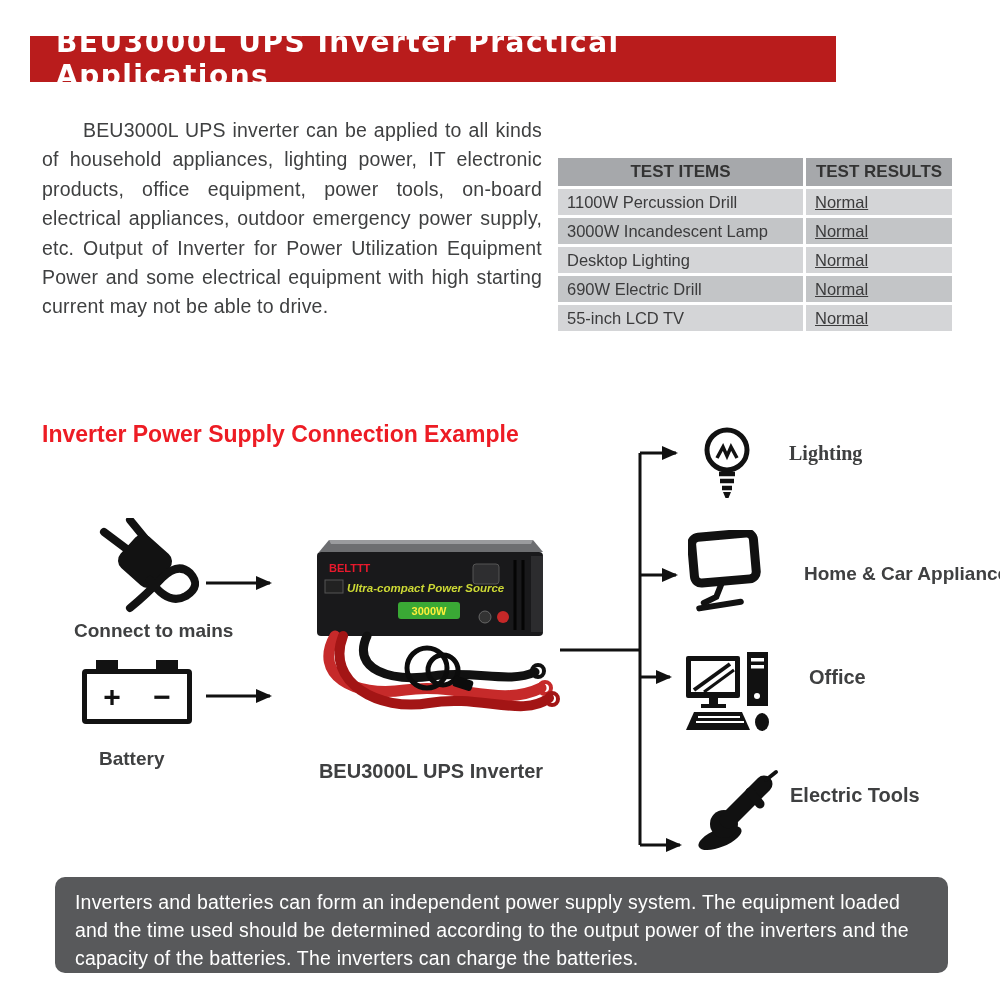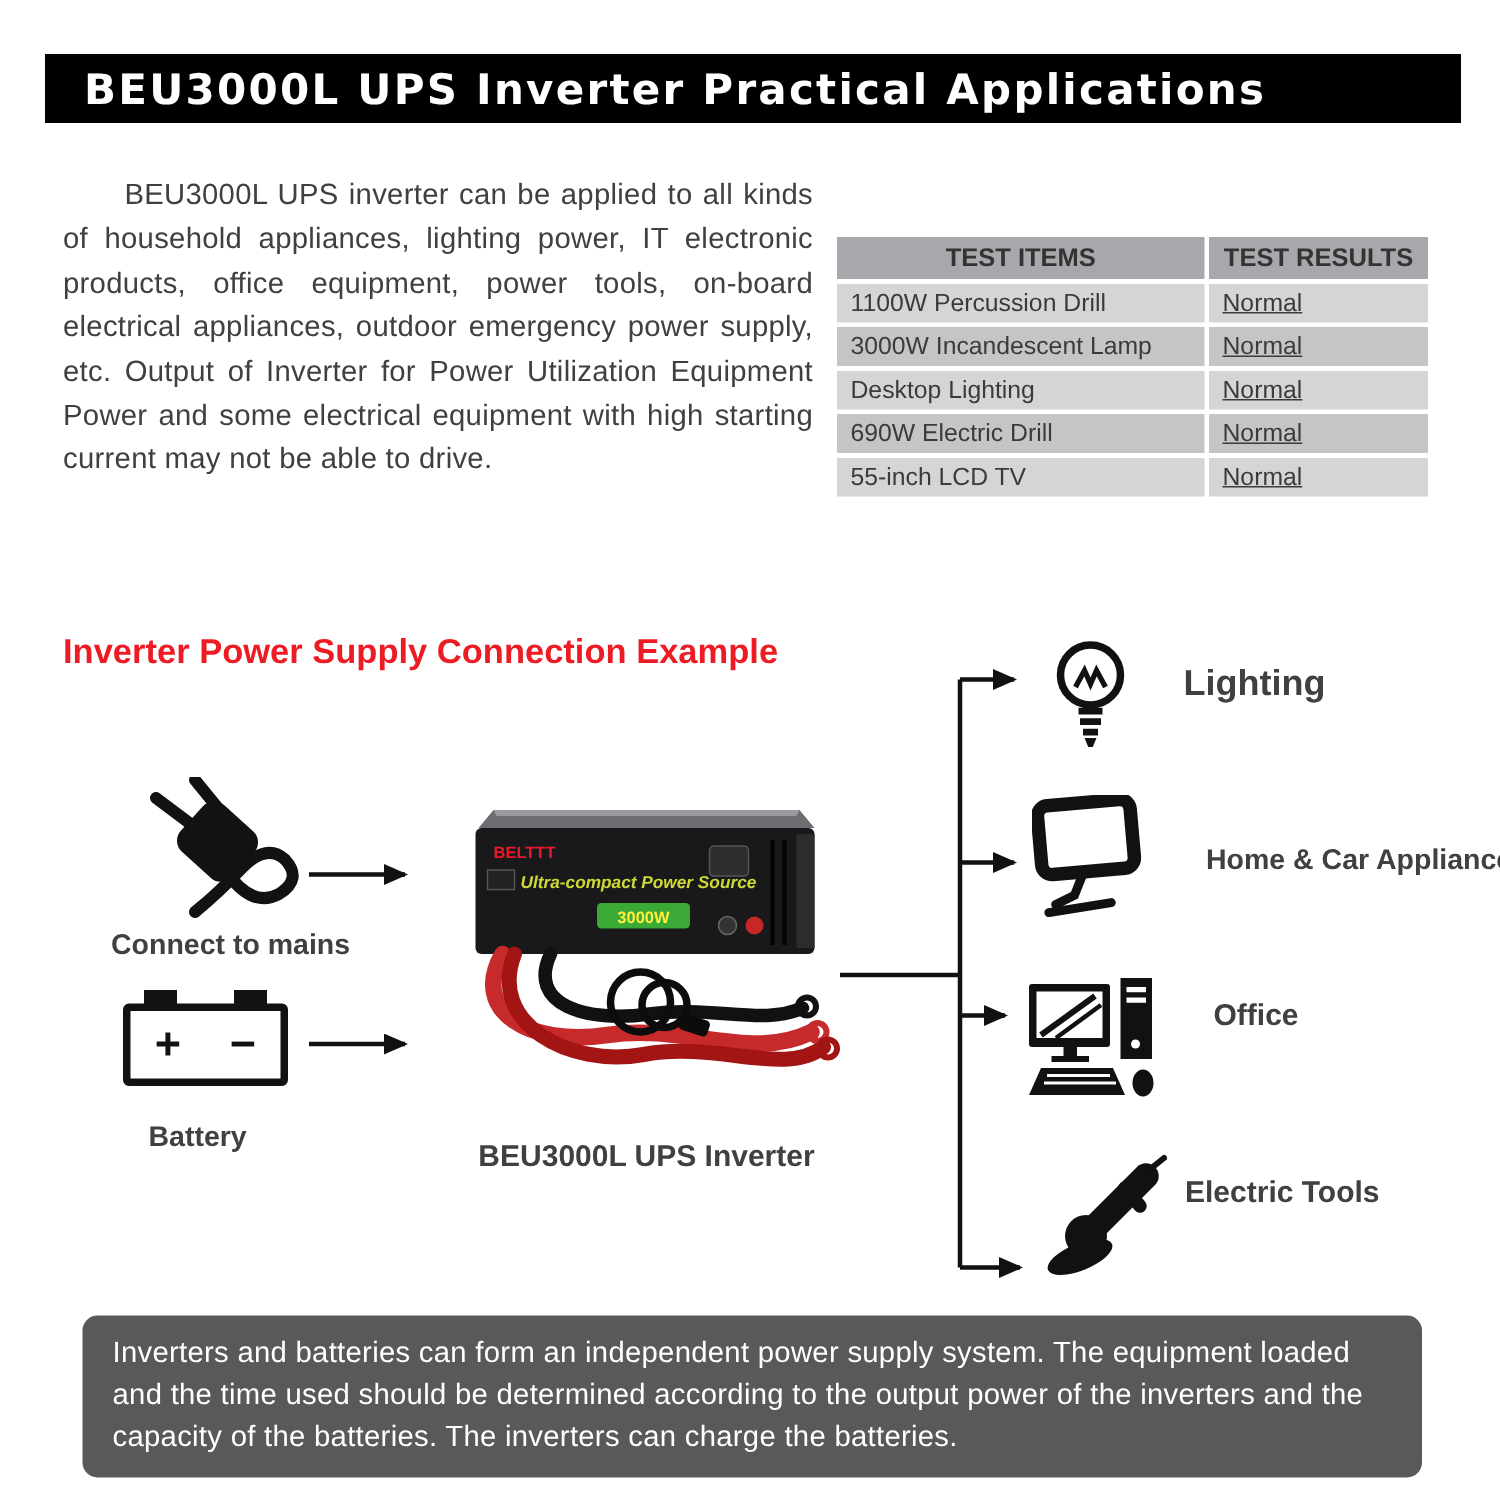--- a/index.html
+++ b/index.html
@@ -1,20 +1,20 @@
 <!DOCTYPE html>
 <html><head>
 <meta charset="utf-8">
 <style>
   html,body{margin:0;padding:0;}
   body{width:1000px;height:1000px;background:#fff;font-family:"Liberation Sans",sans-serif;position:relative;overflow:hidden;}
   .abs{position:absolute;}
 
   
-  .title-bar{left:30px;top:36px;width:944px;height:46px;background:#000000;display:flex;align-items:center;padding-left:26px;box-sizing:border-box;}
+  .title-bar{left:30px;top:36px;width:806px;height:46px;background:#b91c1c;display:flex;align-items:center;padding-left:26px;box-sizing:border-box;justify-content:flex-end;}
   .title-bar h1{margin:0;font-family:"DejaVu Sans",sans-serif;font-size:28px;font-weight:bold;color:#ffffff;letter-spacing:1.5px;}
 
   
   .intro{left:42px;top:116px;width:500px;margin:0;font-size:19.5px;line-height:29.4px;color:#3f4041;text-align:justify;text-indent:2.1em;letter-spacing:.2px;}
 
   
   .test-table{left:555px;top:127px;width:397px;border-collapse:collapse;table-layout:fixed;margin-top:28px;}
   .test-table th{background:#a6a8ab;color:#333;font-size:17px;font-weight:bold;border:3px solid #fff;height:26px;text-align:center;}
   .test-table td{font-size:16.5px;color:#3b3b3c;border:3px solid #fff;height:24px;padding:1px 9px;overflow:hidden;white-space:nowrap;}
   .test-table tbody tr:nth-child(odd) td{background:#d4d5d7;}
@@ -27,21 +27,21 @@
 
   .lbl{font-weight:bold;color:#3f4041;font-size:19px;white-space:nowrap;}
 
   
   .battery{left:82px;top:660px;width:110px;height:64px;}
   .battery .body{position:absolute;left:0;top:9px;right:0;bottom:0;border:5px solid #121212;border-radius:4px;background:#fff;display:flex;align-items:center;justify-content:space-around;font-size:30px;font-weight:bold;color:#121212;}
   .battery .term{position:absolute;top:0;width:22px;height:11px;background:#121212;}
   .battery .t-left{left:14px;}.battery .t-right{right:14px;}
 
   
-  .footer-note{left:55px;top:877px;width:893px;box-sizing:border-box;background:#58595b;border-radius:10px;padding:11px 20px 13px 20px;}
+  .footer-note{left:55px;top:877px;width:893px;box-sizing:border-box;background:#58595b;border-radius:10px;padding:11px 20px 1px 20px;}
   .footer-note p{margin:0;color:#fff;font-size:19.5px;line-height:28px;letter-spacing:.2px;}
 
   svg{display:block;}
 </style>
 </head>
 <body>
 
 <header class="abs title-bar">
   <h1>BEU3000L UPS Inverter Practical Applications</h1>
 </header>
@@ -159,21 +159,21 @@
 <div class="abs lbl" style="left:297px;top:760px;width:268px;text-align:center;font-size:20px;">BEU3000L UPS Inverter</div>
 
 <svg class="abs" style="left:697px;top:424px;" width="60" height="76" viewBox="0 0 60 76">
   <circle cx="30" cy="26" r="20" fill="none" stroke="#111" stroke-width="5"></circle>
   <polyline points="20,34 26,23 30,32 34,23 40,34" fill="none" stroke="#111" stroke-width="3.5"></polyline>
   <line x1="22" y1="50" x2="38" y2="50" stroke="#111" stroke-width="4.5"></line>
   <line x1="23" y1="57" x2="37" y2="57" stroke="#111" stroke-width="4.5"></line>
   <line x1="25" y1="64" x2="35" y2="64" stroke="#111" stroke-width="4.5"></line>
   <path d="M26,68 h8 l-2.5,6 h-3 z" fill="#111"></path>
 </svg>
-<div class="abs lbl" style="left:789px;top:442px;font-size:24px;">Lighting</div>
+<div class="abs lbl" style="left:789px;top:442px;font-size:20px;font-family:Liberation Serif, serif;">Lighting</div>
 
 <svg class="abs" style="left:688px;top:530px;" width="74" height="86" viewBox="0 0 74 86">
   <g transform="rotate(-5 37 40)">
     <rect x="6" y="5" width="62" height="46" rx="7" fill="none" stroke="#111" stroke-width="9"></rect>
     <path d="M32,54 L26,66 L13,71" fill="none" stroke="#111" stroke-width="6" stroke-linecap="round"></path>
     <line x1="8" y1="76" x2="50" y2="73" stroke="#111" stroke-width="6" stroke-linecap="round"></line>
   </g>
 </svg>
 <div class="abs lbl" style="left:804px;top:563px;">Home &amp; Car Appliances</div>
 

